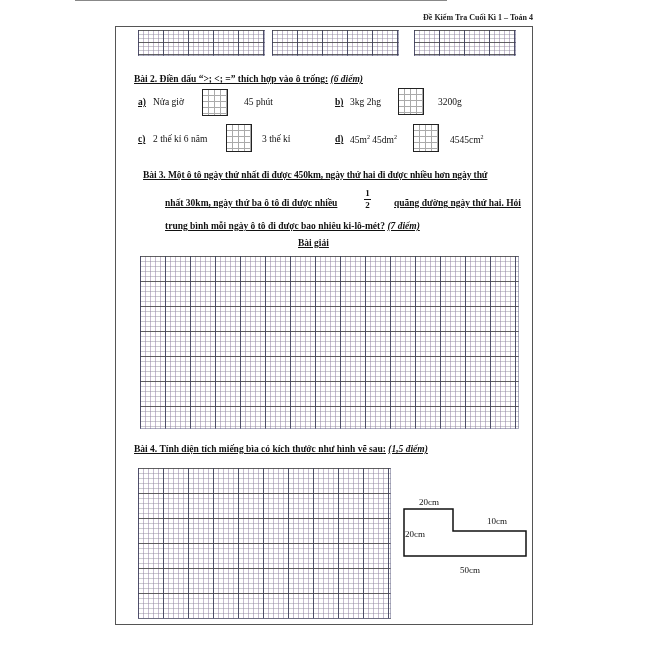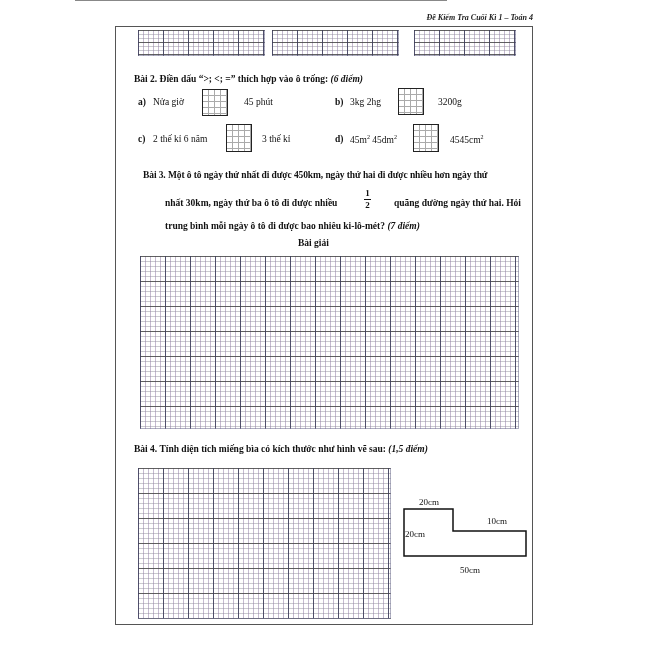--- a/index.html
+++ b/index.html
@@ -1,36 +1,36 @@
 <!DOCTYPE html>
 <html><head>
 <meta charset="utf-8">
 <style>
   html, body { margin:0; padding:0; background:#ffffff; }
   body { width:651px; height:651px; position:relative; overflow:hidden; font-family:"Liberation Serif", serif; color:#111; }
   .topline { position:absolute; left:75px; top:0; width:372px; height:1px; background:#888; }
-  .header { position:absolute; right:118px; top:13px; font-size:8px; font-style:italic; font-weight:bold; color:#222; }
+  .header { position:absolute; right:118px; top:13px; font-size:8px; font-weight:bold; color:#222; }
   .frame { position:absolute; left:115px; top:26px; width:418px; height:599px; border:1px solid #555; box-sizing:border-box; }
   .grid {
     position:absolute;
     background-color:#fff;
     background-image:
       linear-gradient(to right, rgba(60,60,90,0.85) 1px, transparent 1px),
       linear-gradient(to bottom, rgba(60,60,60,0.75) 1px, transparent 1px),
       linear-gradient(to right, rgba(150,130,170,0.55) 1px, transparent 1px),
       linear-gradient(to bottom, rgba(150,150,160,0.5) 1px, transparent 1px);
     background-size: 25px 100%, 100% 25px, 5px 100%, 100% 5px;
     border-right:1px solid rgba(120,120,150,0.6);
     border-bottom:1px solid rgba(120,120,150,0.6);
   }
   .grid.small {
     background-size: 25px 100%, 100% 12px, 5px 100%, 100% 4px;
   }
   .text { position:absolute; font-size:9.5px; white-space:nowrap; }
-  .b { font-weight:bold; }
+  .b { font-weight:bold;text-decoration:underline; }
   .i { font-style:italic; }
   .box {
     position:absolute; border:1.5px solid #222; box-sizing:border-box;
     background-color:#fff;
     background-image:
       linear-gradient(to right, #aaa 1px, transparent 1px),
       linear-gradient(to bottom, #aaa 1px, transparent 1px);
     background-size: 6px 100%, 100% 6px;
     background-position: -1px -1px;
   }

